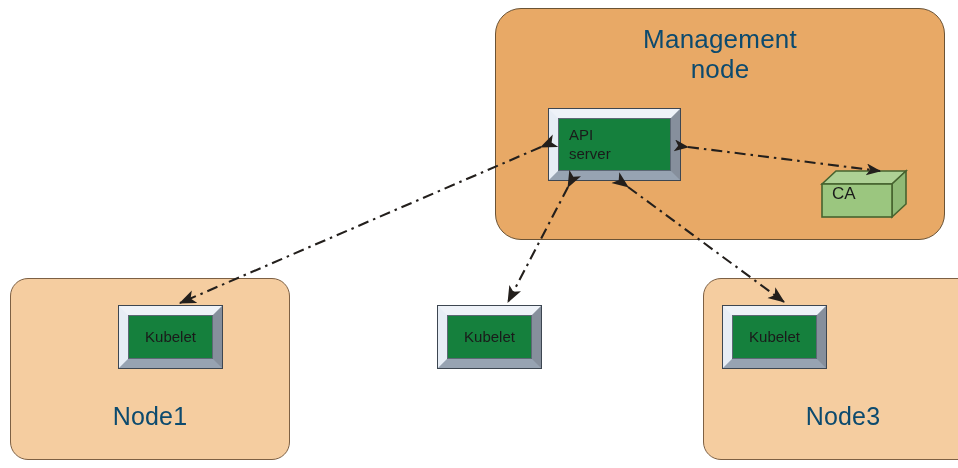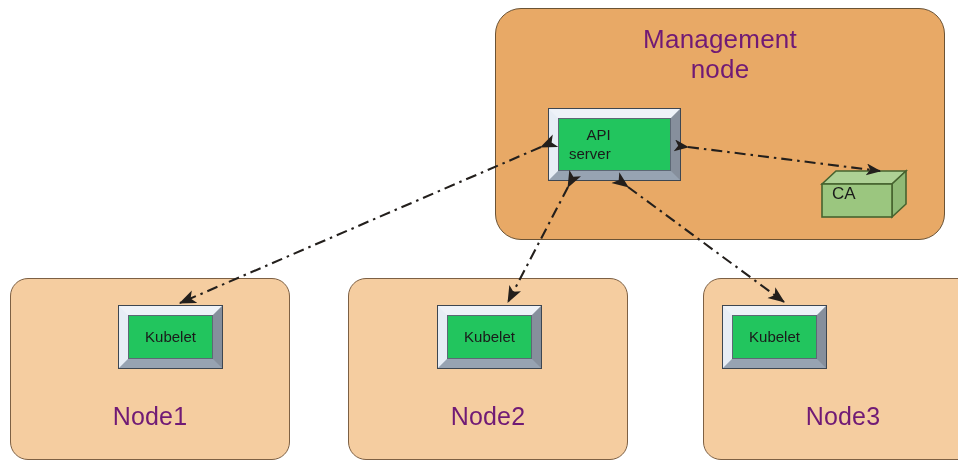--- a/index.html
+++ b/index.html
@@ -31,21 +31,21 @@
   }
   .node-box.worker {
     background: #f5cda0;
     border-color: #7d6044;
     border-radius: 18px;
   }
   .node-title {
     position: absolute;
     width: 100%;
     text-align: center;
-    color: #701a75;
+    color: #0c4a6e;
     font-size: 25px;
     line-height: 1.15;
     letter-spacing: 0.2px;
     white-space: pre-line;
   }
   .mgmt .node-title {
     top: 16px;
     font-size: 26px;
   }
   .worker .node-title {
@@ -79,27 +79,26 @@
   .bevel .bev-br {
     border-bottom: 9px solid #97a3b2;
     border-right: 9px solid #868f9c;
     border-top: 9px solid transparent;
     border-left: 9px solid transparent;
     box-sizing: border-box;
   }
   .bevel .inner {
     position: absolute;
     top: 9px; left: 9px; right: 9px; bottom: 9px;
-    background: #22c55e;
+    background: #15803d;
     border: 1.2px solid #5d6875;
     box-sizing: border-box;
     display: flex;
     align-items: center;
     justify-content: flex-start;
-    text-align: right;
   }
   .bevel .inner.center {
     justify-content: center;
   }
   .bevel .label {
     color: #1a1a1a;
     font-size: 15px;
     line-height: 1.25;
     white-space: pre-line;
     padding-left: 10px;
@@ -172,23 +171,20 @@
     <div class="node-title">Node1</div>
   </div>
   <div class="bevel" style="left:118px; top:305px; width:105px; height:64px;">
     <span class="bev-tl"></span>
     <span class="bev-br"></span>
     <span class="inner center">
       <span class="label">Kubelet</span>
     </span>
   </div>
 
-  <div class="node-box worker" style="left:348px; top:278px; width:280px; height:182px;">
-    <div class="node-title">Node2</div>
-  </div>
   <div class="bevel" style="left:437px; top:305px; width:105px; height:64px;">
     <span class="bev-tl"></span>
     <span class="bev-br"></span>
     <span class="inner center">
       <span class="label">Kubelet</span>
     </span>
   </div>
 
   <div class="node-box worker" style="left:675px; top:278px; width:280px; height:182px;margin-left:28px;">
     <div class="node-title">Node3</div>

